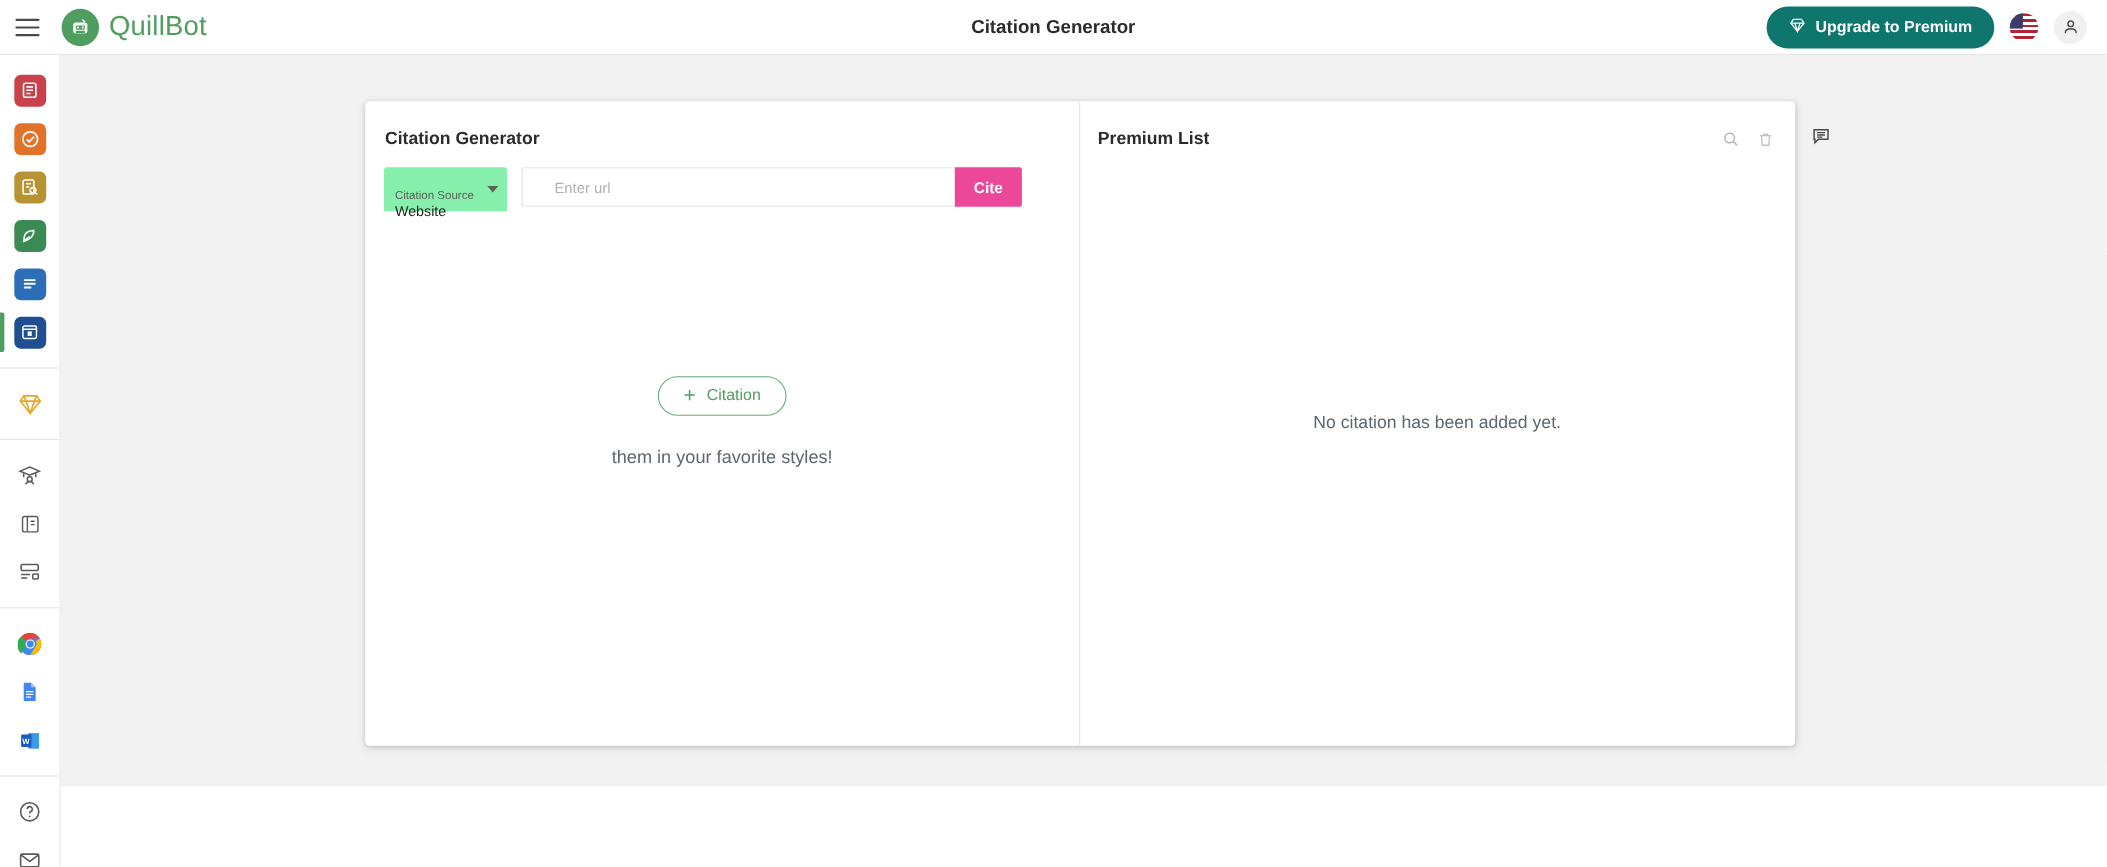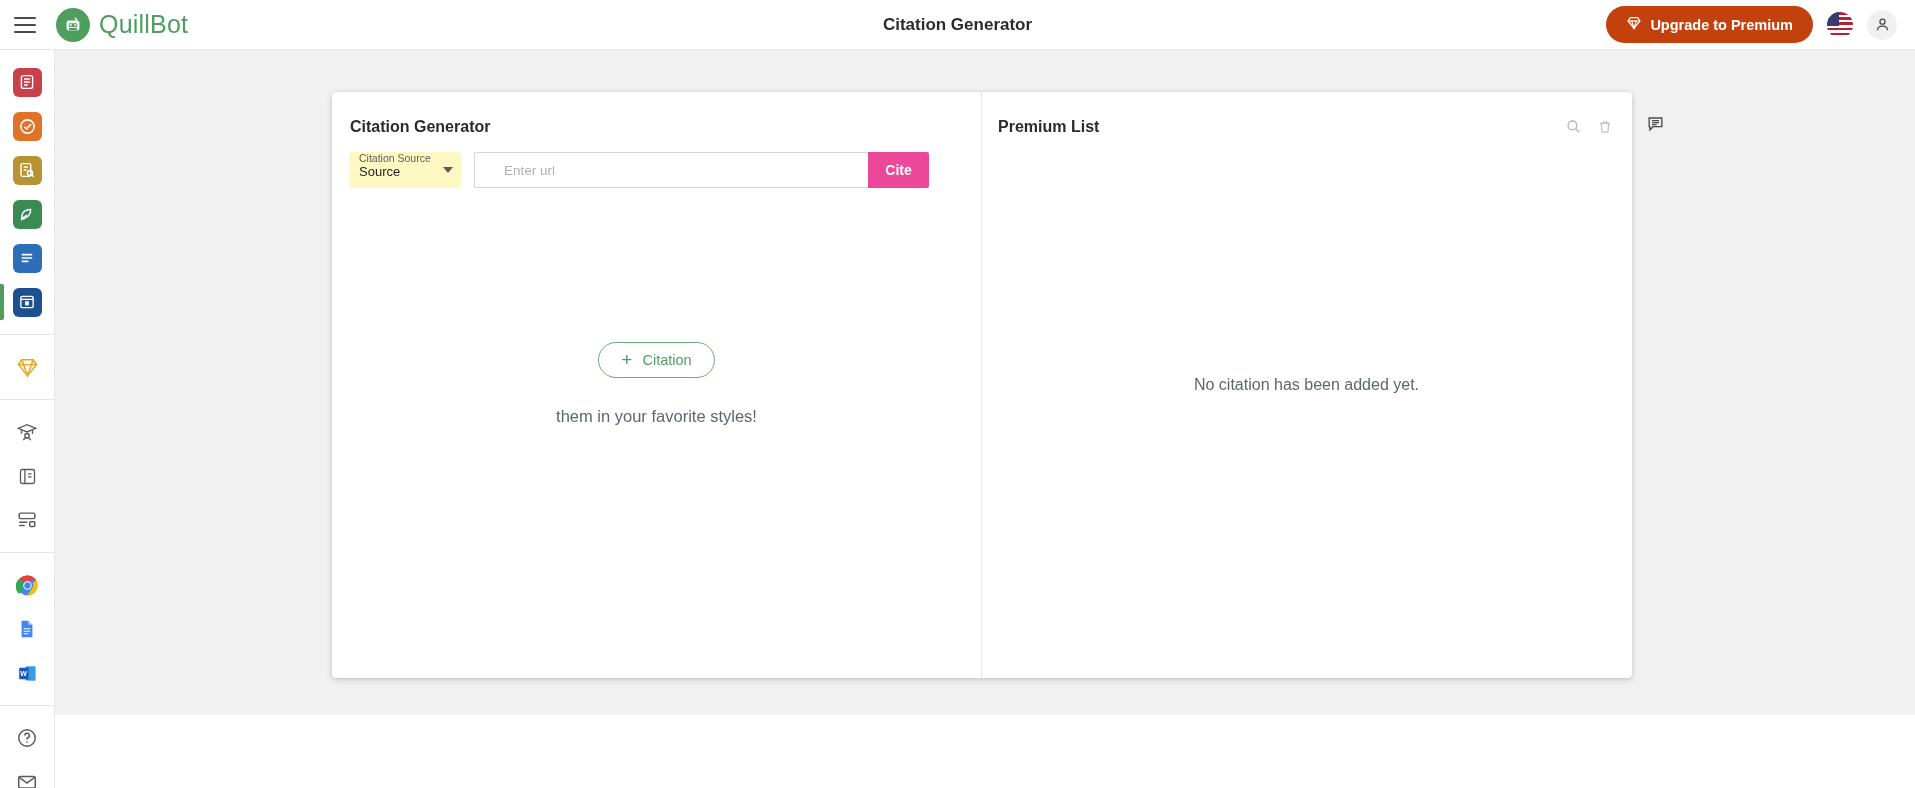--- a/index.html
+++ b/index.html
@@ -42,21 +42,21 @@
     font-size: 17px; font-weight: bold; color: #2b2b2b;
     pointer-events: none;
   }
 
   .header-right {
     margin-left: auto; display: flex; align-items: center; gap: 14px;
     margin-right: 18px;
   }
   .premium-btn {
     display: flex; align-items: center; gap: 8px;
-    background: #c2410c; color: #fff;
+    background: #0f766e; color: #fff;
     border: none; border-radius: 20px;
     padding: 9px 20px; font-size: 14.5px; font-weight: bold;
     font-family: "Liberation Sans", sans-serif;
     cursor: pointer; white-space: nowrap;
   }
   .flag-icon {
     width: 26px; height: 26px; border-radius: 50%;
     overflow: hidden; position: relative; cursor: pointer;
     background: #ffffff; flex-shrink: 0;
   }
@@ -118,24 +118,24 @@
     position: absolute; top: 26px; left: 18px;
   }
   .pane-title.right { left: 16px; }
 
   
   .ctrl-row {
     position: absolute; top: 60px; left: 17px;
     display: flex; align-items: stretch; gap: 13px;
   }
   .source-select {
-    width: 112px; height: 36px; background: #fef9c3;
+    width: 112px; height: 36px; background: #86efac;
     border: none; border-radius: 3px 3px 0 0;
     position: relative; cursor: pointer;
-    padding: 0 10px;
+    padding: 20px 10px;
   }
   .sel-label { font-size: 10.5px; color: #5c5c5c; line-height: 12px; }
   .sel-value { font-size: 13px; color: #1f1f1f; line-height: 15px; }
   .caret {
     position: absolute; right: 8px; top: 50%; transform: translateY(-50%);
     width: 0; height: 0; border-left: 5px solid transparent;
     border-right: 5px solid transparent; border-top: 6px solid #5d5d5d;
   }
   .url-group { display: flex; height: 36px; }
   .url-input {
@@ -419,21 +419,21 @@
 <div class="below-white"></div>
 
 <div class="card">
 
   <div class="pane-left">
     <div class="pane-title">Citation Generator</div>
 
     <div class="ctrl-row">
       <div class="source-select">
         <div class="sel-label">Citation Source</div>
-        <div class="sel-value">Source</div>
+        <div class="sel-value">Website</div>
         <div class="caret"></div>
       </div>
 
       <div class="url-group">
         <input class="url-input" type="text" placeholder="Enter url" style="">
         <button class="cite-btn">Cite</button>
       </div>
     </div>
 
     <div class="empty-left">

